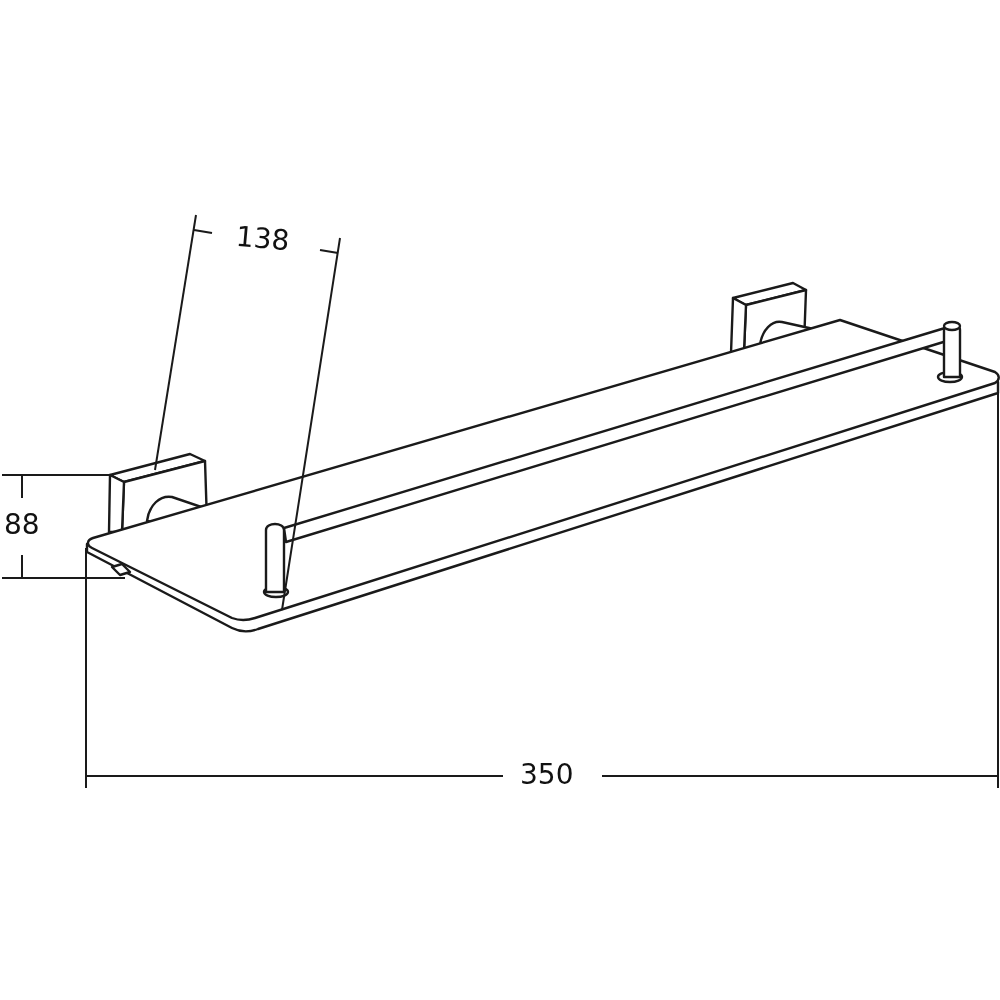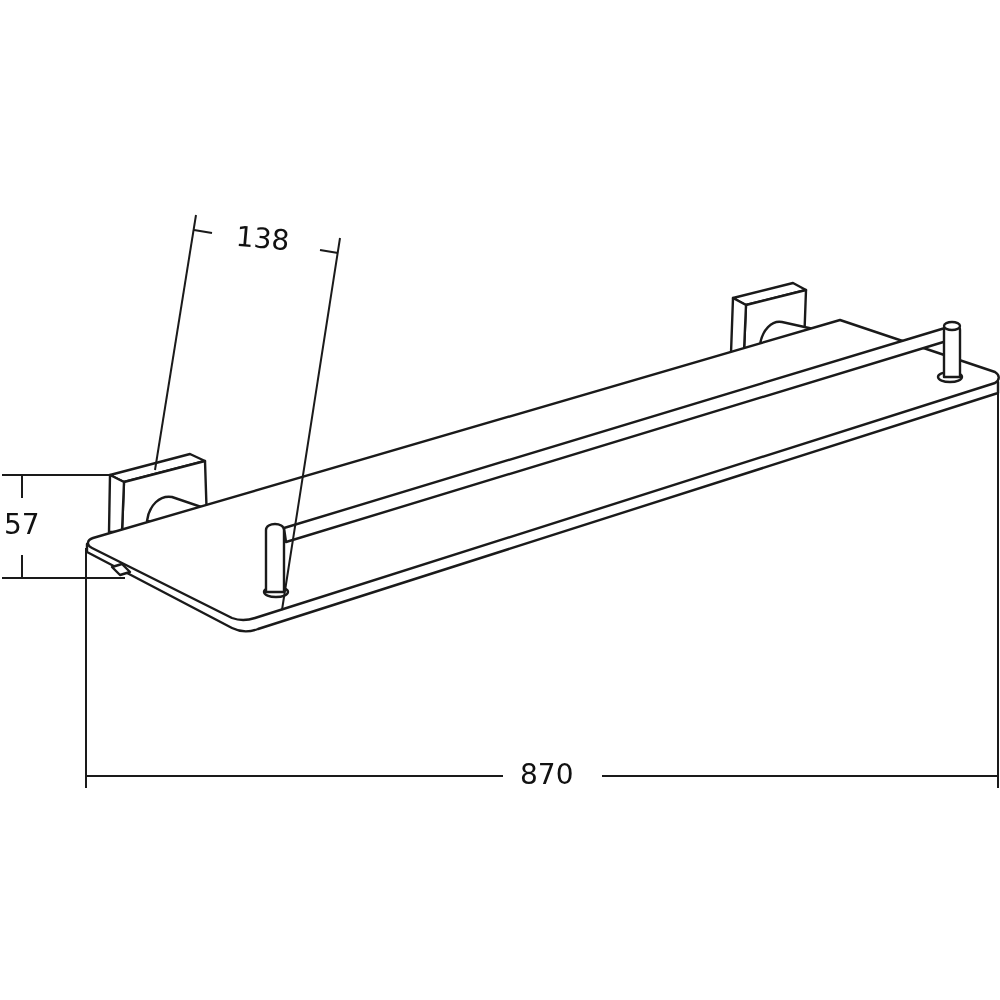--- a/index.html
+++ b/index.html
@@ -80,14 +80,14 @@
 
   <g>
     <line class="dim" x1="86" y1="548" x2="86" y2="788"></line>
     <line class="dim" x1="998" y1="393" x2="998" y2="788"></line>
     <line class="dim" x1="86" y1="776" x2="503" y2="776"></line>
     <line class="dim" x1="602" y1="776" x2="998" y2="776"></line>
   </g>
 </svg>
 
 <div id="lbl-138" class="dim-label">138</div>
-<div id="lbl-57" class="dim-label">57</div>
-<div id="lbl-520" class="dim-label">870</div>
+<div id="lbl-57" class="dim-label">88</div>
+<div id="lbl-520" class="dim-label">350</div>
 
 </body></html>

